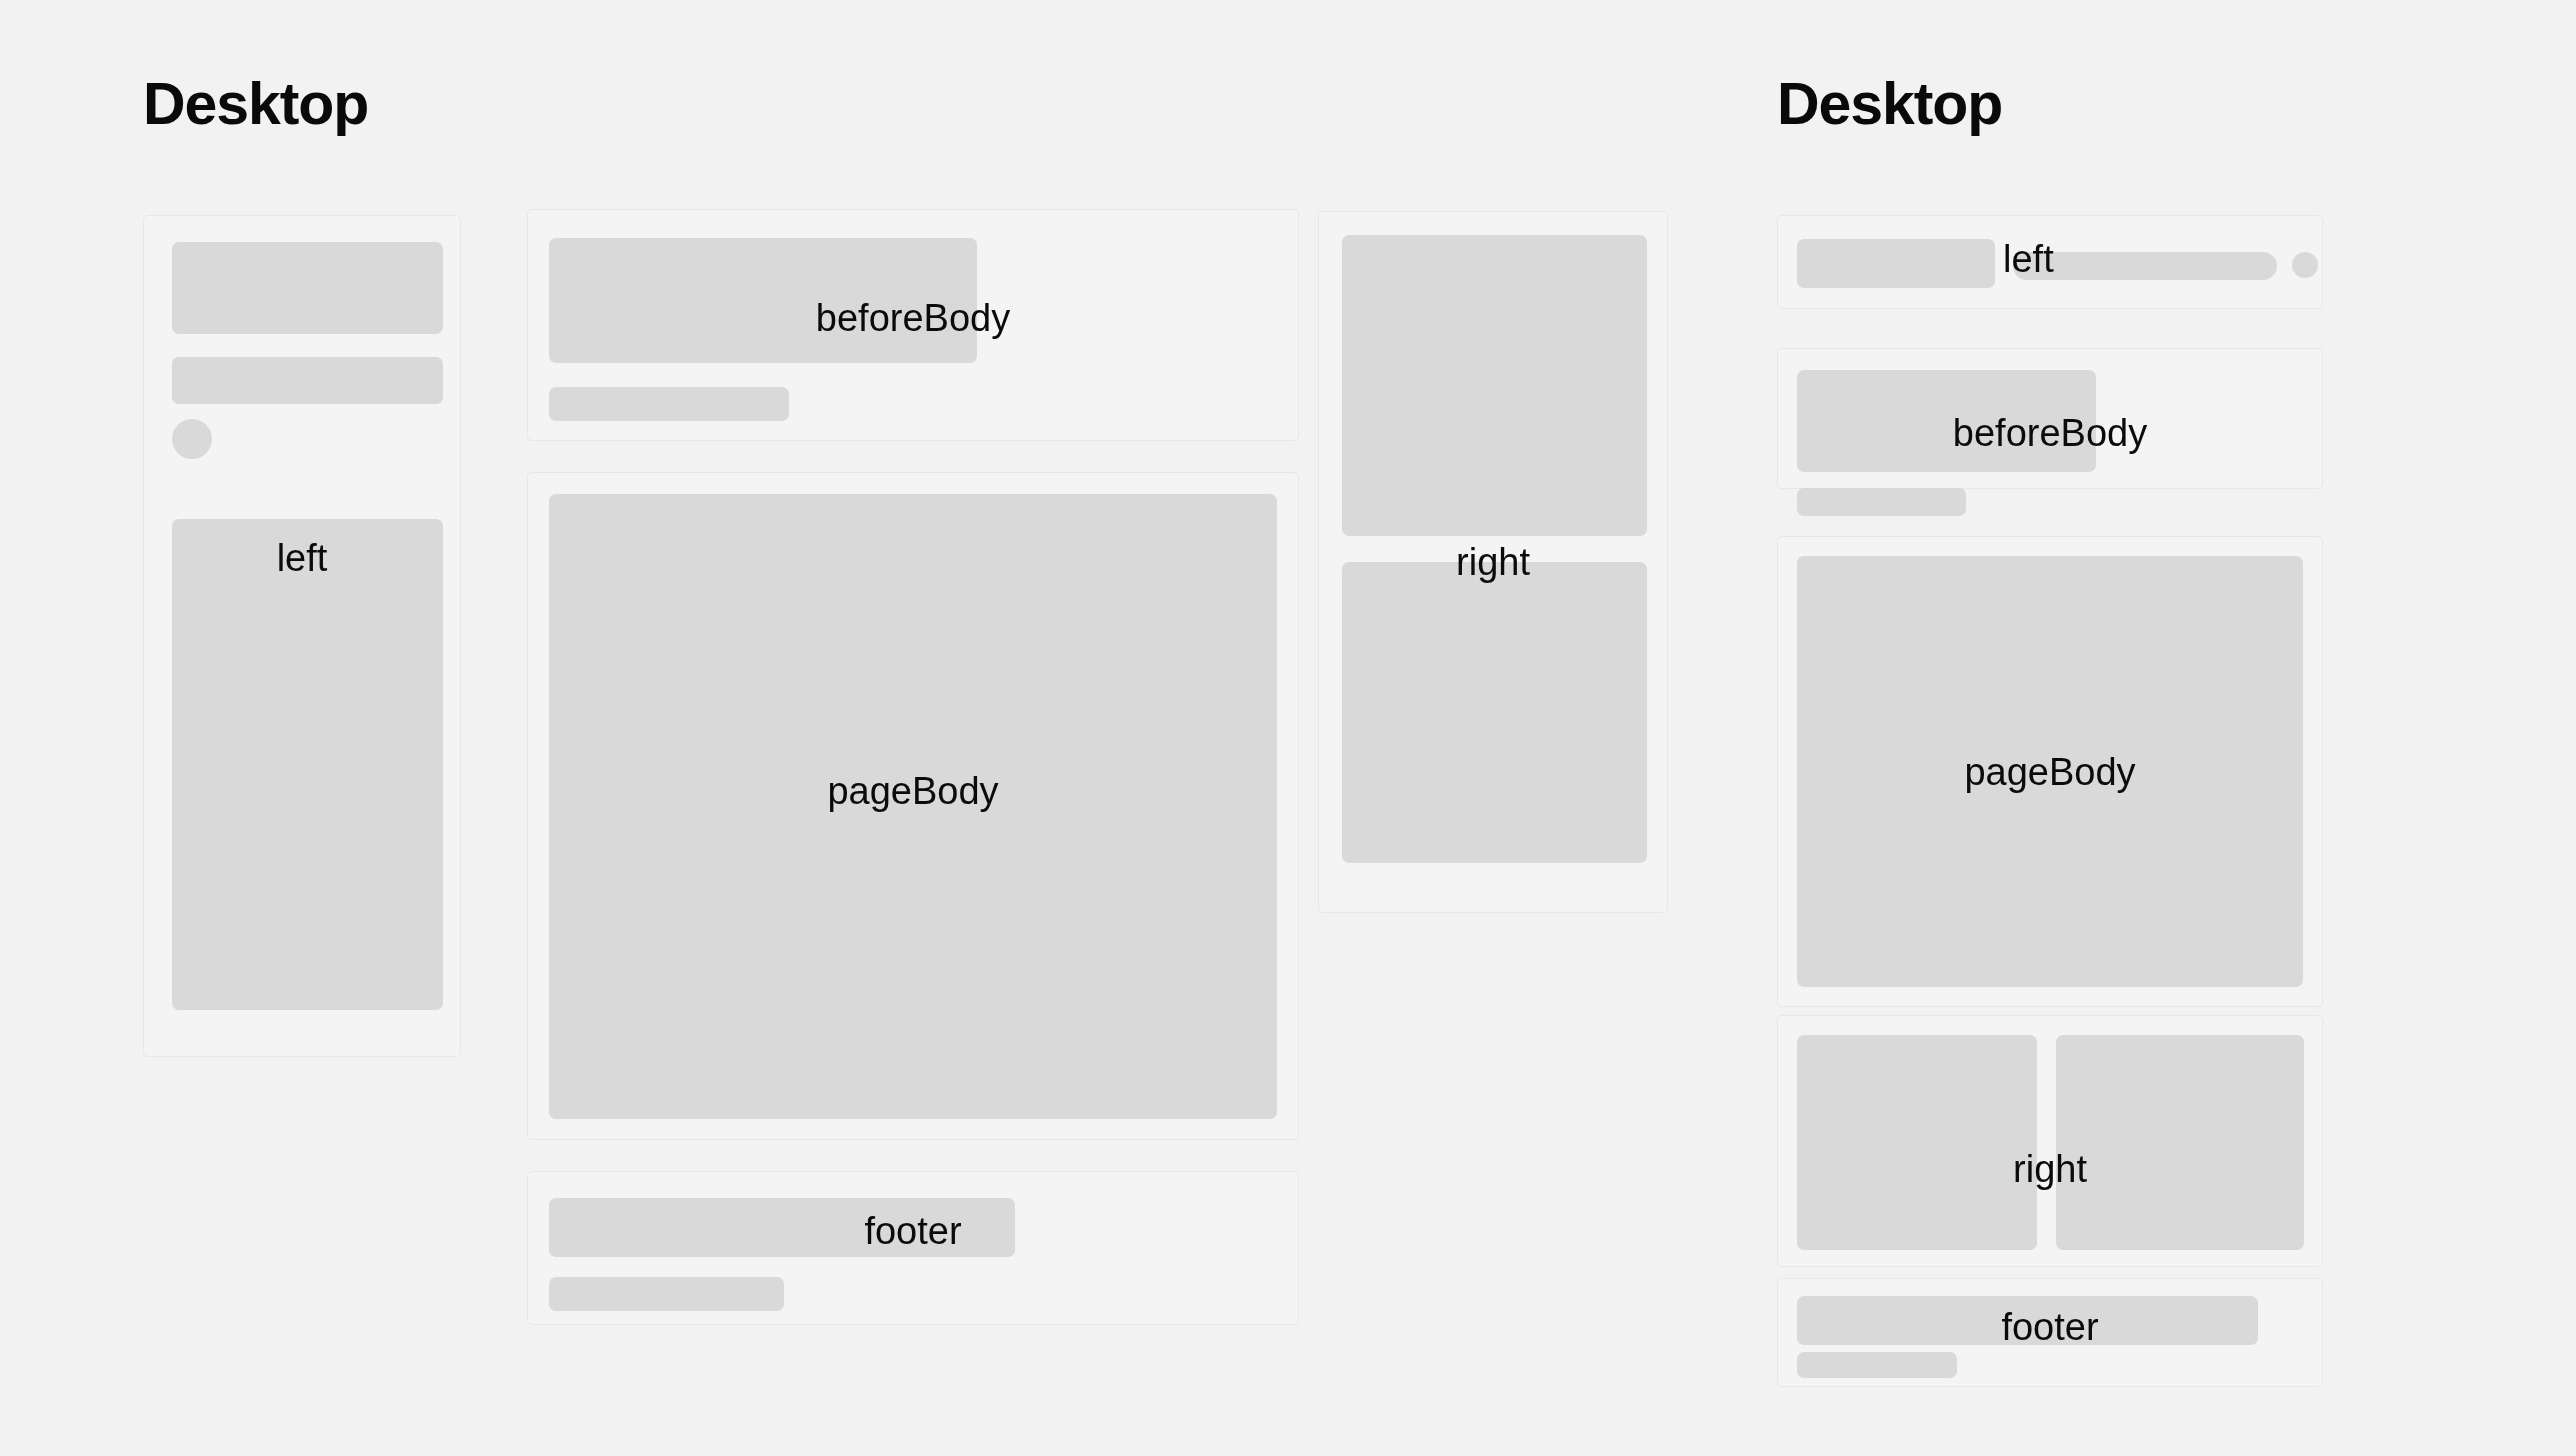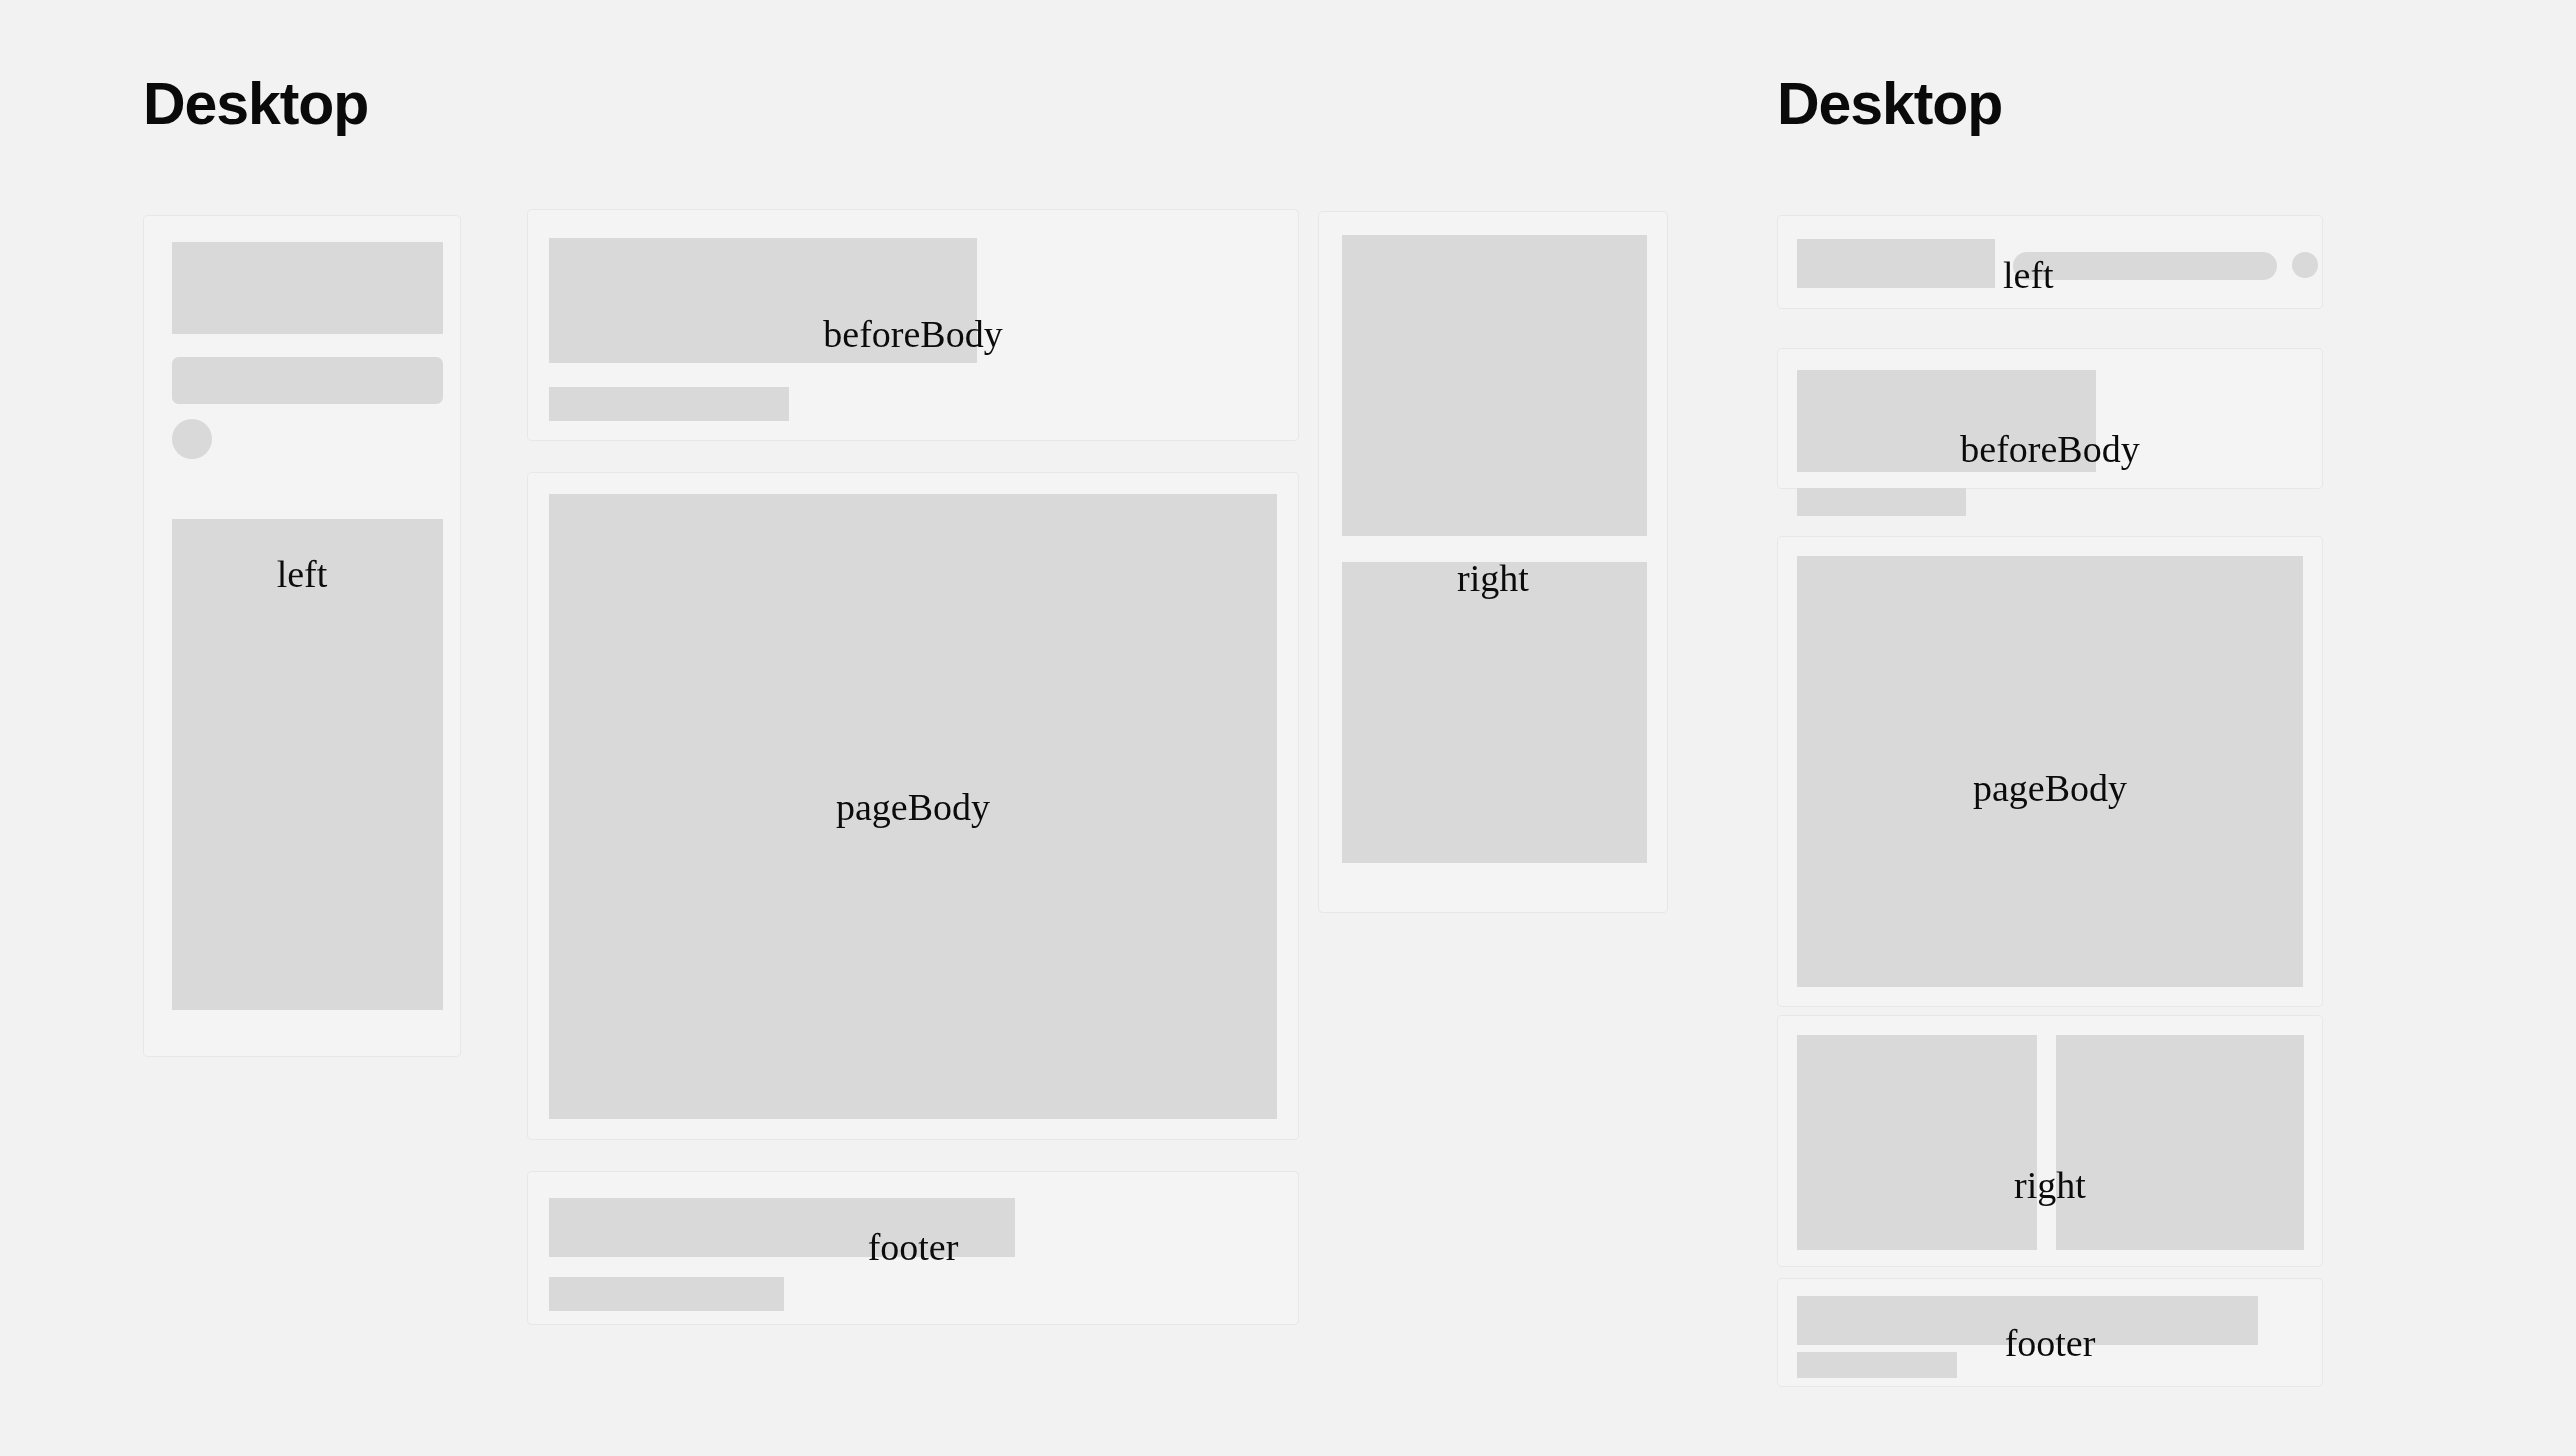--- a/index.html
+++ b/index.html
@@ -1,15 +1,15 @@
 <!DOCTYPE html>
 <html style="font-size:15px"><head>
 <meta charset="utf-8">
 <style>
-  * { box-sizing: border-box; margin: 0; padding: 0; }
+  * { box-sizing: border-box; margin: 0; padding: 0; border-radius: 7px; }
   html, body {
     width: 2576px;
     height: 1456px;
     background: #f2f2f2;
     font-family: "Liberation Sans", sans-serif;
     overflow: hidden;
   }
 
   .canvas { position: relative; width: 2576px; height: 1456px; }
 
@@ -36,27 +36,26 @@
   }
 
   
   .blk { background: #d9d9d9; position: absolute; }
   .blk.r   { border-radius: 6.6px; }
   .blk.dot { border-radius: 50%; }
 
   
   .lbl {
     position: absolute;
-    font-family: Liberation Serif, serif;
+    font-family: Liberation Sans, sans-serif;
     font-size: 38px;
     line-height: 1;
     color: #0b0b0b;
     white-space: nowrap;
     pointer-events: none;
-    margin-top: 16px;
   }
   .lbl.center { text-align: center; }
 
   
   #desk-left-panel { left: 143px; top: 215px; width: 318px; height: 842px; }
   #desk-left-b1  { left: 28px; top: 26px;  width: 271px; height: 92px; }
   #desk-left-b2  { left: 28px; top: 141px; width: 271px; height: 47px; }
   #desk-left-dot { left: 28px; top: 203px; width: 40px;  height: 40px; }
   #desk-left-b3  { left: 28px; top: 303px; width: 271px; height: 491px; }
   #desk-left-label { left: 143px; top: 539px; width: 318px; }

